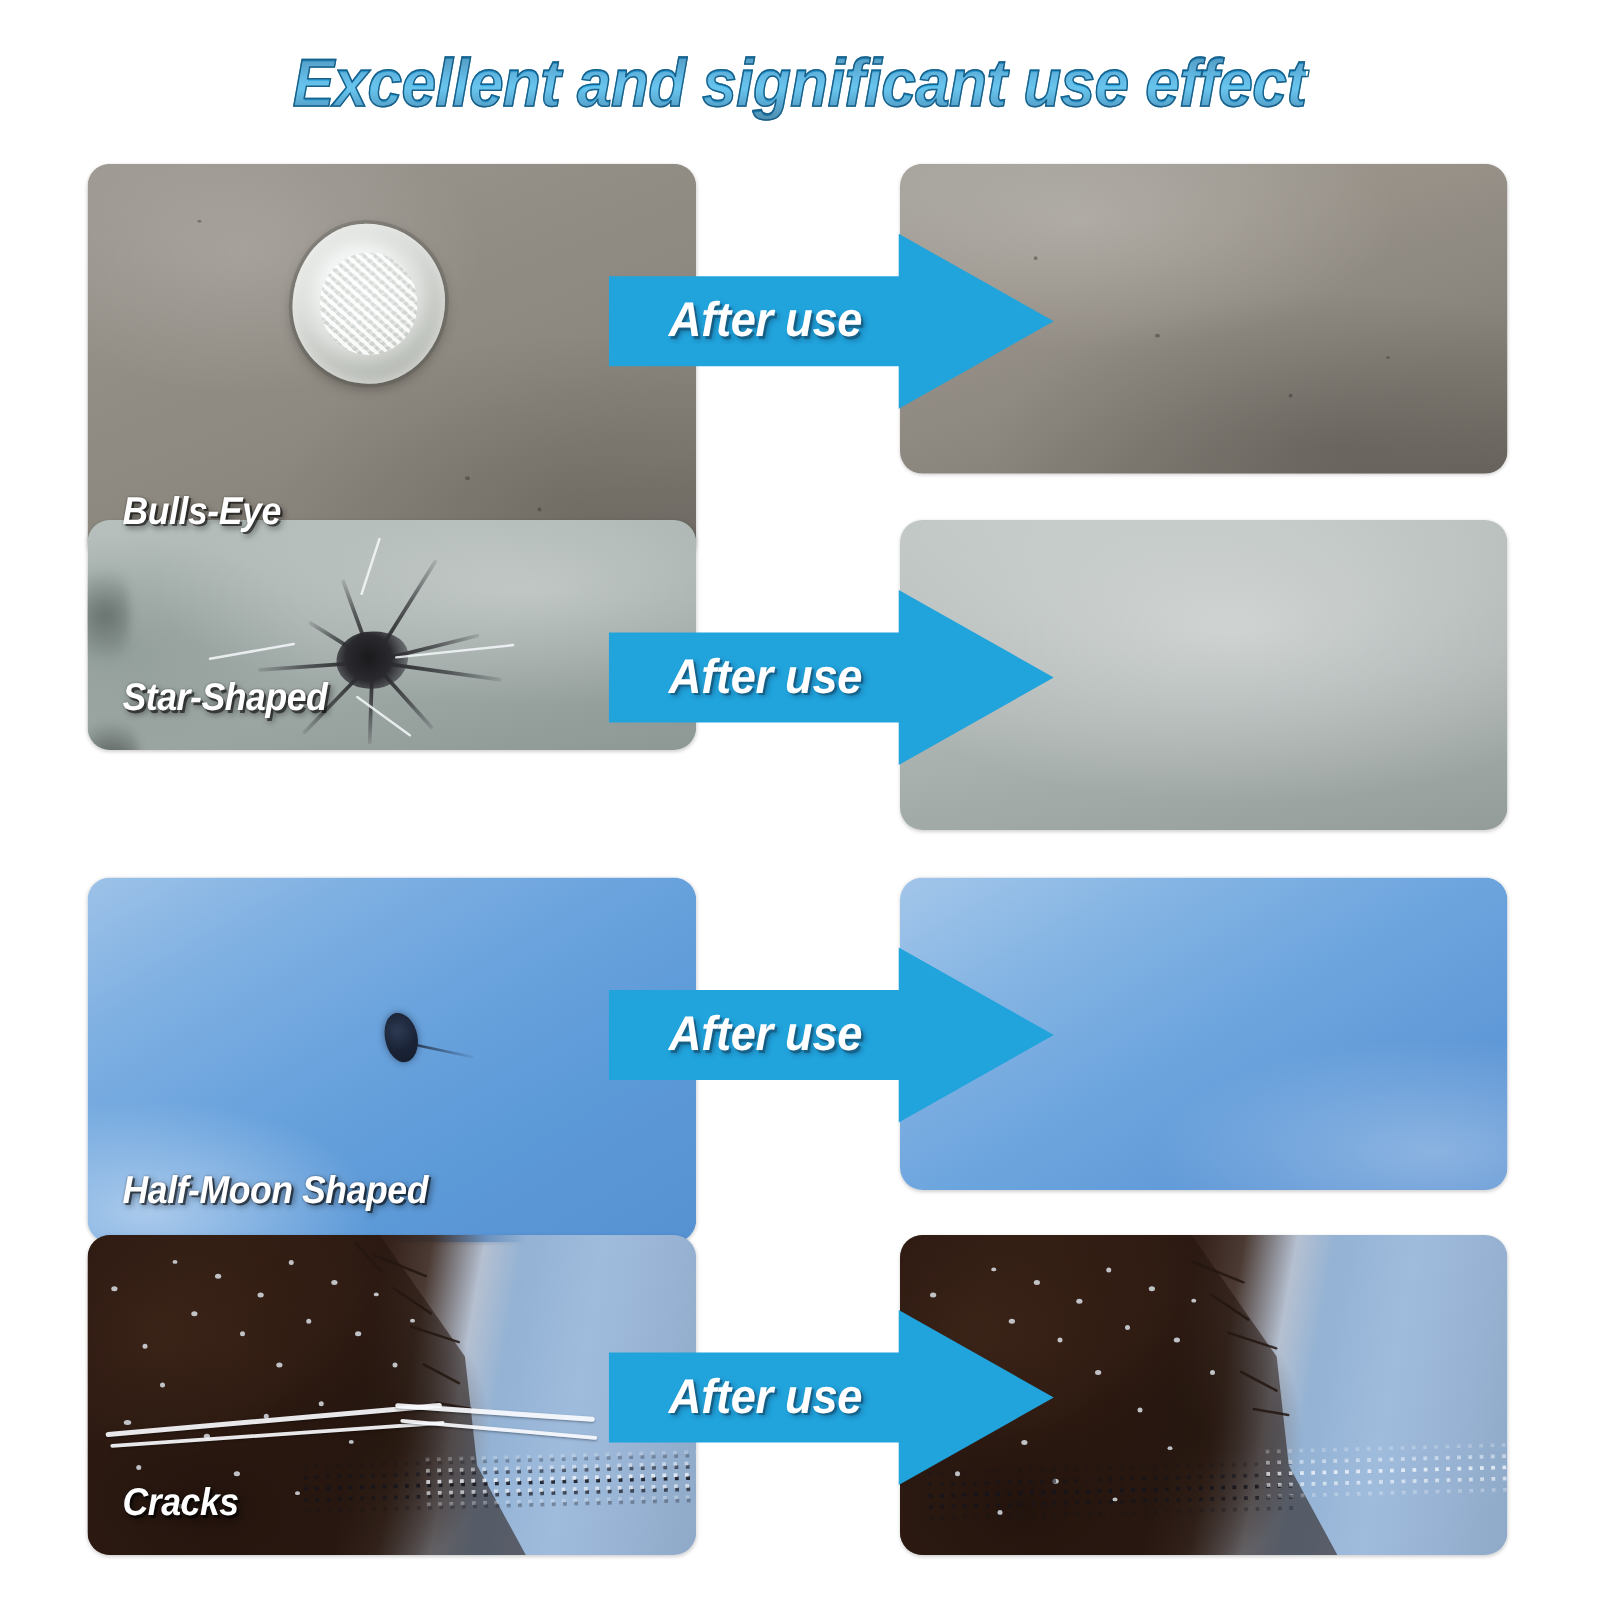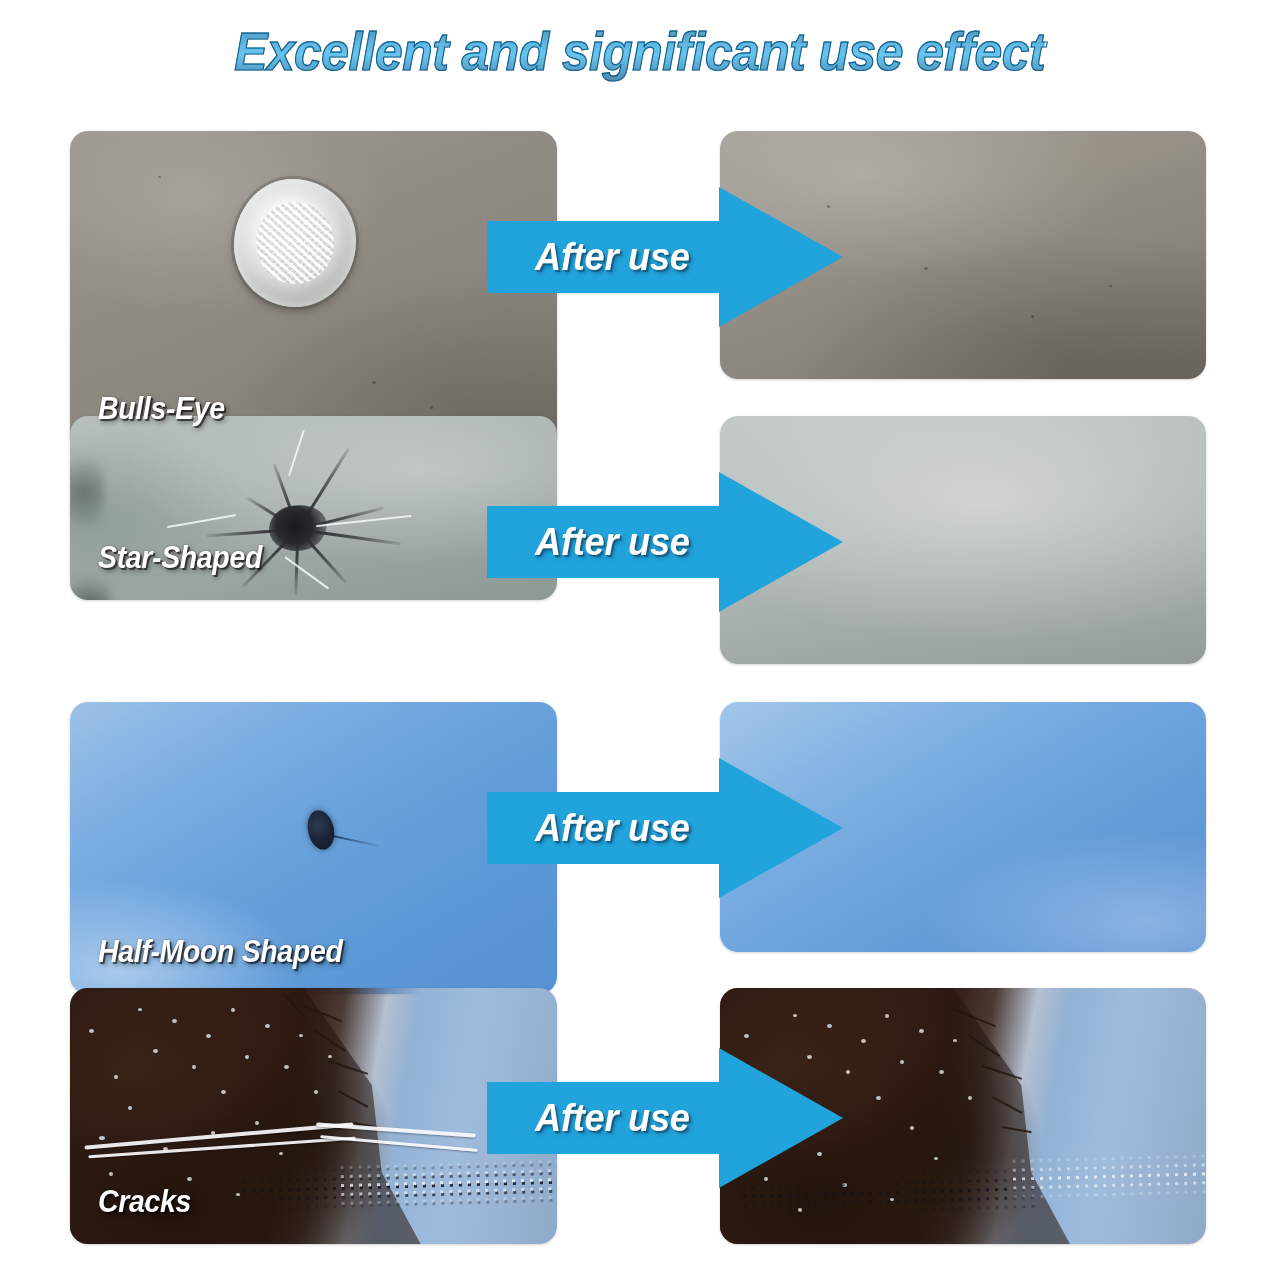--- a/index.html
+++ b/index.html
@@ -12,21 +12,21 @@
     height: 1280px;
     position: relative;
     overflow: hidden;
     font-family: "Liberation Sans", sans-serif;
   }
 
   
   #title-bar {
     position: absolute;
     left: 0;
-    top: 20px;
+    top: 36px;
     width: 1280px;
     text-align: center;
   }
   #page-title {
     display: inline-block;
     font-family: "Liberation Sans", sans-serif;
     font-size: 54px;
     font-weight: 700;
     font-style: italic;
     letter-spacing: -0.5px;

